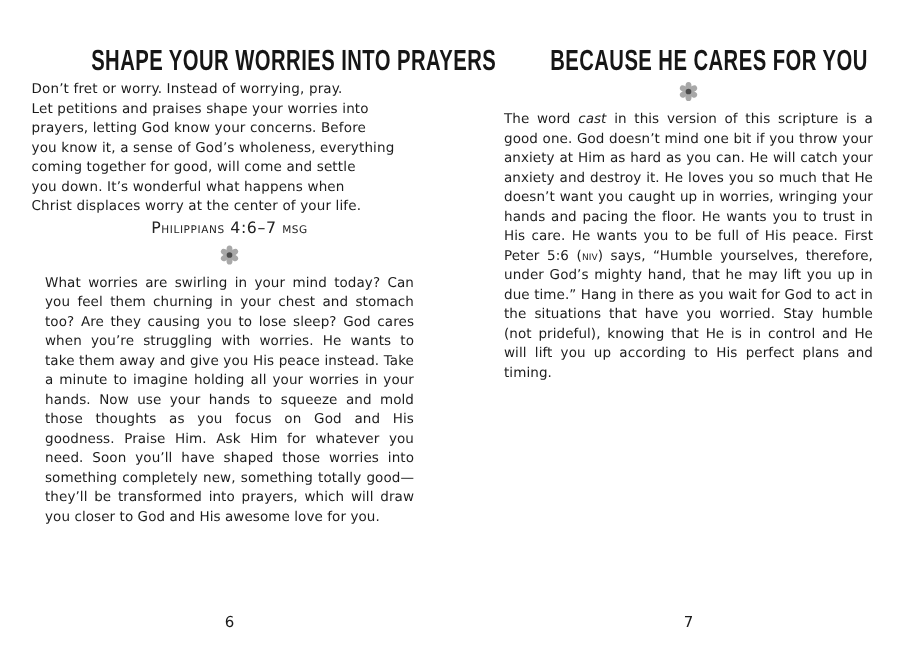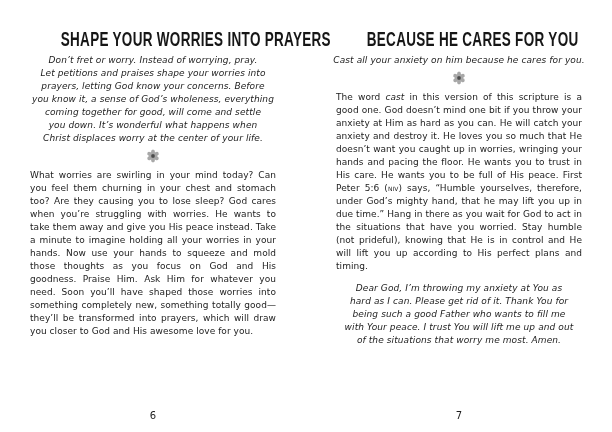--- a/index.html
+++ b/index.html
@@ -30,22 +30,20 @@
     font-size: 18px;
     line-height: 20px;
     letter-spacing: 0.4px;
     white-space: nowrap;
     transform: scaleX(0.75) scaleY(1.08);
     transform-origin: 50% 50%;
     margin-bottom: 4px;
     color: #161616;
   }
   .scripture {
-    font-style: italic;
-    text-align: center;
     font-size: 9px;
     line-height: 13px;
     white-space: pre-line;
     margin: 0 -9px;
     letter-spacing: 0.1px;
   }
   .reference {
     text-align: center;
     font-variant: small-caps;
     font-size: 10.5px;
@@ -95,55 +93,50 @@
 
   <div class="page">
     <h1 class="title">SHAPE YOUR WORRIES INTO PRAYERS</h1>
     <div class="scripture">Don’t fret or worry. Instead of worrying, pray.
 Let petitions and praises shape your worries into
 prayers, letting God know your concerns. Before
 you know it, a sense of God’s wholeness, everything
 coming together for good, will come and settle
 you down. It’s wonderful what happens when
 Christ displaces worry at the center of your life.</div>
+    <div class="reference">Philippians 4:6–7 msg</div>
     <div class="ornament">
       <svg width="14" height="14" viewBox="0 0 14 14" aria-hidden="true">
         <g fill="#a8a8a8">
           <ellipse cx="7" cy="3.2" rx="2.0" ry="2.6"></ellipse>
           <ellipse cx="7" cy="3.2" rx="2.0" ry="2.6" transform="rotate(60 7 7)"></ellipse>
           <ellipse cx="7" cy="3.2" rx="2.0" ry="2.6" transform="rotate(120 7 7)"></ellipse>
           <ellipse cx="7" cy="3.2" rx="2.0" ry="2.6" transform="rotate(180 7 7)"></ellipse>
           <ellipse cx="7" cy="3.2" rx="2.0" ry="2.6" transform="rotate(240 7 7)"></ellipse>
           <ellipse cx="7" cy="3.2" rx="2.0" ry="2.6" transform="rotate(300 7 7)"></ellipse>
         </g>
         <circle cx="7" cy="7" r="1.9" fill="#4c4c4c"></circle>
       </svg>
     </div>
     <div class="body-text">What worries are swirling in your mind today? Can you feel them churning in your chest and stomach too? Are they causing you to lose sleep? God cares when you’re struggling with worries. He wants to take them away and give you His peace instead. Take a minute to imagine holding all your worries in your hands. Now use your hands to squeeze and mold those thoughts as you focus on God and His goodness. Praise Him. Ask Him for whatever you need. Soon you’ll have shaped those worries into something completely new, something totally good—they’ll be transformed into prayers, which will draw you closer to God and His awesome love for you.</div>
     <div class="page-number">6</div>
   </div>
 
   <div class="page">
     <h1 class="title">BECAUSE HE CARES FOR YOU</h1>
-    <div class="scripture">Cast all your anxiety on him because he cares for you.</div>
     <div class="ornament">
       <svg width="14" height="14" viewBox="0 0 14 14" aria-hidden="true">
         <g fill="#a8a8a8">
           <ellipse cx="7" cy="3.2" rx="2.0" ry="2.6"></ellipse>
           <ellipse cx="7" cy="3.2" rx="2.0" ry="2.6" transform="rotate(60 7 7)"></ellipse>
           <ellipse cx="7" cy="3.2" rx="2.0" ry="2.6" transform="rotate(120 7 7)"></ellipse>
           <ellipse cx="7" cy="3.2" rx="2.0" ry="2.6" transform="rotate(180 7 7)"></ellipse>
           <ellipse cx="7" cy="3.2" rx="2.0" ry="2.6" transform="rotate(240 7 7)"></ellipse>
           <ellipse cx="7" cy="3.2" rx="2.0" ry="2.6" transform="rotate(300 7 7)"></ellipse>
         </g>
         <circle cx="7" cy="7" r="1.9" fill="#4c4c4c"></circle>
       </svg>
     </div>
     <div class="body-text"><span>The word </span><span style="font-style: italic;">cast</span><span> in this version of this scripture is a good one. God doesn’t mind one bit if you throw your anxiety at Him as hard as you can. He will catch your anxiety and destroy it. He loves you so much that He doesn’t want you caught up in worries, wringing your hands and pacing the floor. He wants you to trust in His care. He wants you to be full of His peace. First Peter 5:6 (</span><span style="font-variant: small-caps;">niv</span><span>) says, “Humble yourselves, therefore, under God’s mighty hand, that he may lift you up in due time.” Hang in there as you wait for God to act in the situations that have you worried. Stay humble (not prideful), knowing that He is in control and He will lift you up according to His perfect plans and timing.</span></div>
-    <div class="prayer">Dear God, I’m throwing my anxiety at You as
-hard as I can. Please get rid of it. Thank You for
-being such a good Father who wants to fill me
-with Your peace. I trust You will lift me up and out
-of the situations that worry me most. Amen.</div>
     <div class="page-number">7</div>
   </div>
 
 </div>
 
 </body></html>

